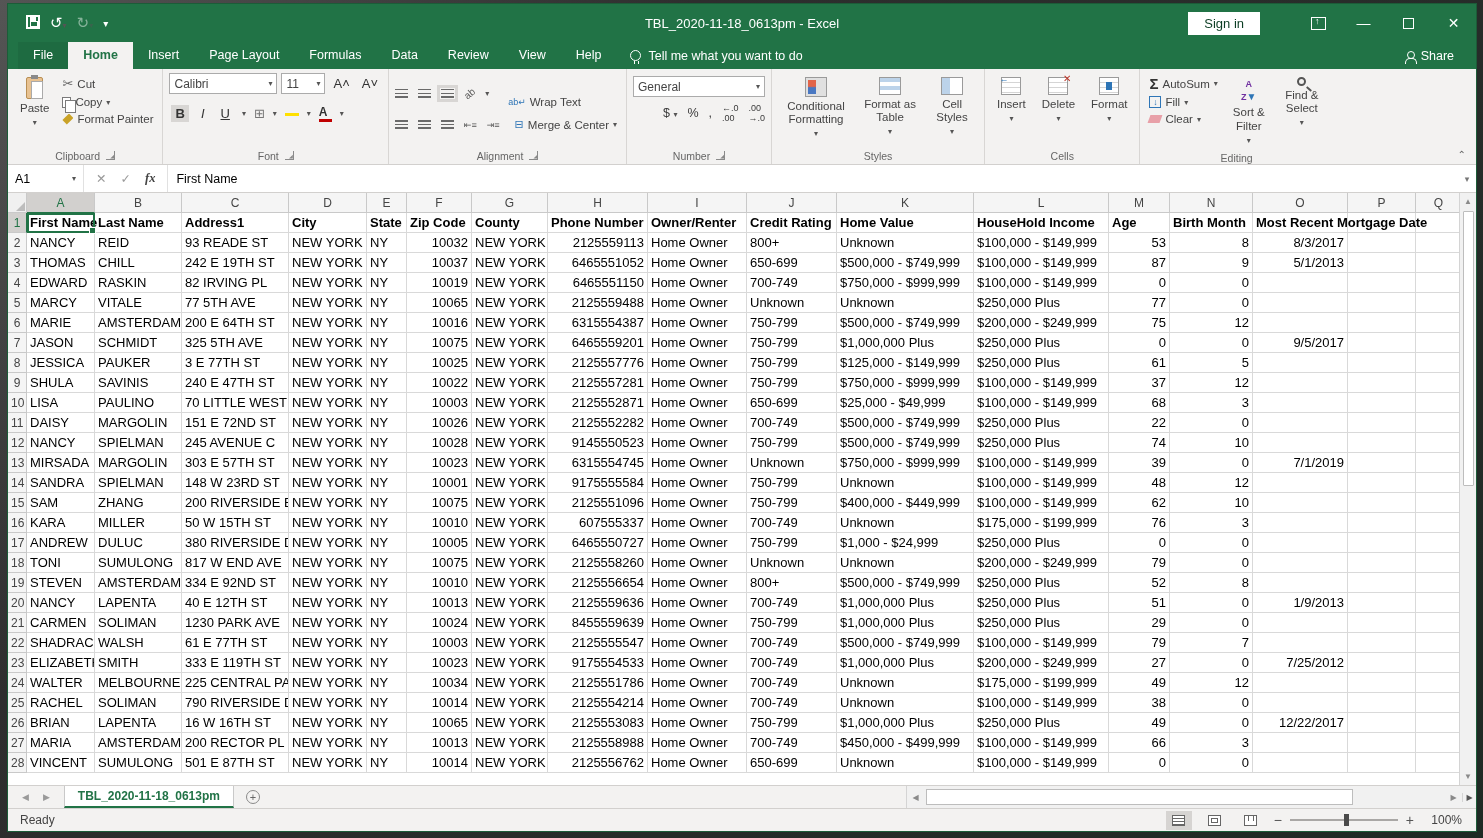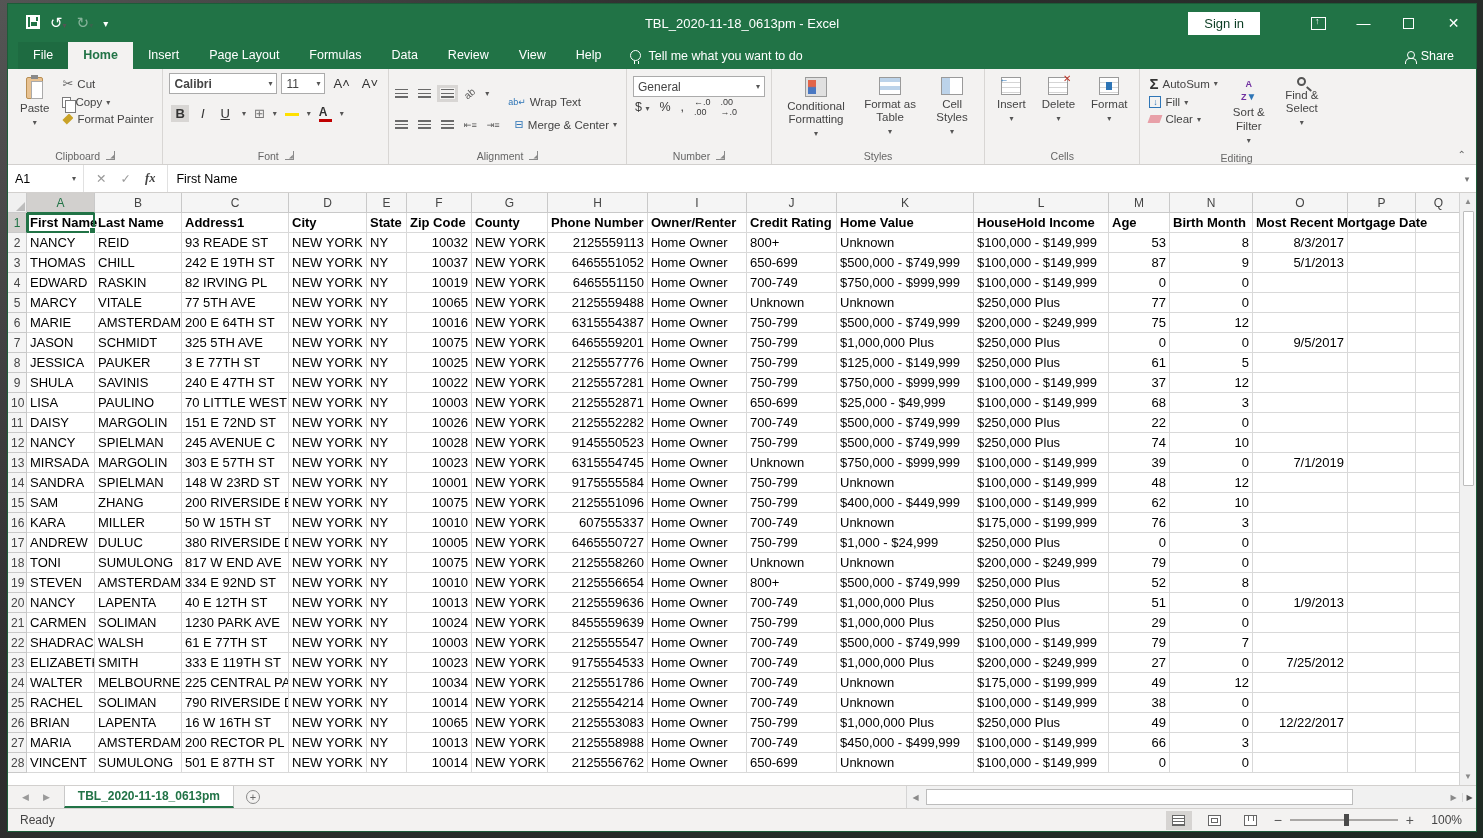--- a/index.html
+++ b/index.html
@@ -69,21 +69,21 @@
   .fmt.underline { text-decoration:underline; }
   .grid-ic { color:#777; font-size:13px; }
   .fill-ic { width:13px; height:10px; background:#9b9b9b; clip-path:polygon(20% 0,80% 0,100% 70%,0 70%); position:relative; }
   .ybar { display:block; width:14px; height:3px; background:#ffe000; margin-top:1px; }
   .fc-ic { font-size:12px; font-weight:700; color:#333; line-height:1; }
   .rbar { display:block; width:13px; height:3px; background:#c00000; margin-top:1px; }
   .lines { width:13px; height:9px; background:repeating-linear-gradient(#6a6a6a 0 1.5px, transparent 1.5px 3.6px); }
   .lines.sel { outline:3px solid #d8d6d4; outline-offset:1px; }
   .alignrows { display:flex; flex-direction:column; gap:8px; padding-top:4px; }
   .alignrow { display:flex; gap:10px; align-items:center; }
-  .numfmt { display:flex; flex-direction:column; padding-top:3px; }
+  .numfmt { display:flex; flex-direction:column; gap:6px; padding-top:3px;align-items:flex-end; }
   .numbox { width:132px; }
   .numsyms { display:flex; gap:10px; align-items:center; font-size:12.5px; color:#3a3a3a; padding-left:2px; }
   .numsyms span { cursor:pointer; }
   .dec { font-size:9px; letter-spacing:0; }
   .cf-ic { width:22px; height:20px; background:
       linear-gradient(#e0e0e0 0 0) 0 0/22px 20px,#fff; border:1px solid #9a9a9a; position:relative; }
   .cf-ic:before { content:""; position:absolute; inset:2px 10px 2px 2px; background:linear-gradient(#e2654a 0 45%, #4a78c2 55% 100%); }
   .tbl-ic { width:22px; height:18px; border:1px solid #9a9a9a;
       background:repeating-linear-gradient(#bcd3ea 0 4px, #fff 4px 8px); }
   .cs-ic { width:22px; height:18px; border:1px solid #9a9a9a;
@@ -240,21 +240,21 @@
       </div>
       <div class="rg-label">
           <span>Clipboard</span>
           <span class="launcher"></span>
         </div>
     </div>
 
     <div class="rgroup">
       <div class="rg-body" style="flex-direction:column; align-items:flex-start; gap:6px;">
         <div class="fontrow">
-          <span class="fontbox" style="width:108px;font-weight:bold;">
+          <span class="fontbox" style="width:108px;">
               <span>Calibri</span>
               <span class="caret" style="margin-left:auto;">▾</span>
             </span>
           <span class="fontbox" style="width:44px;">
               <span>11</span>
               <span class="caret" style="margin-left:auto;">▾</span>
             </span>
           <span class="fmt">A˄</span>
           <span class="fmt">A˅</span>
         </div>

